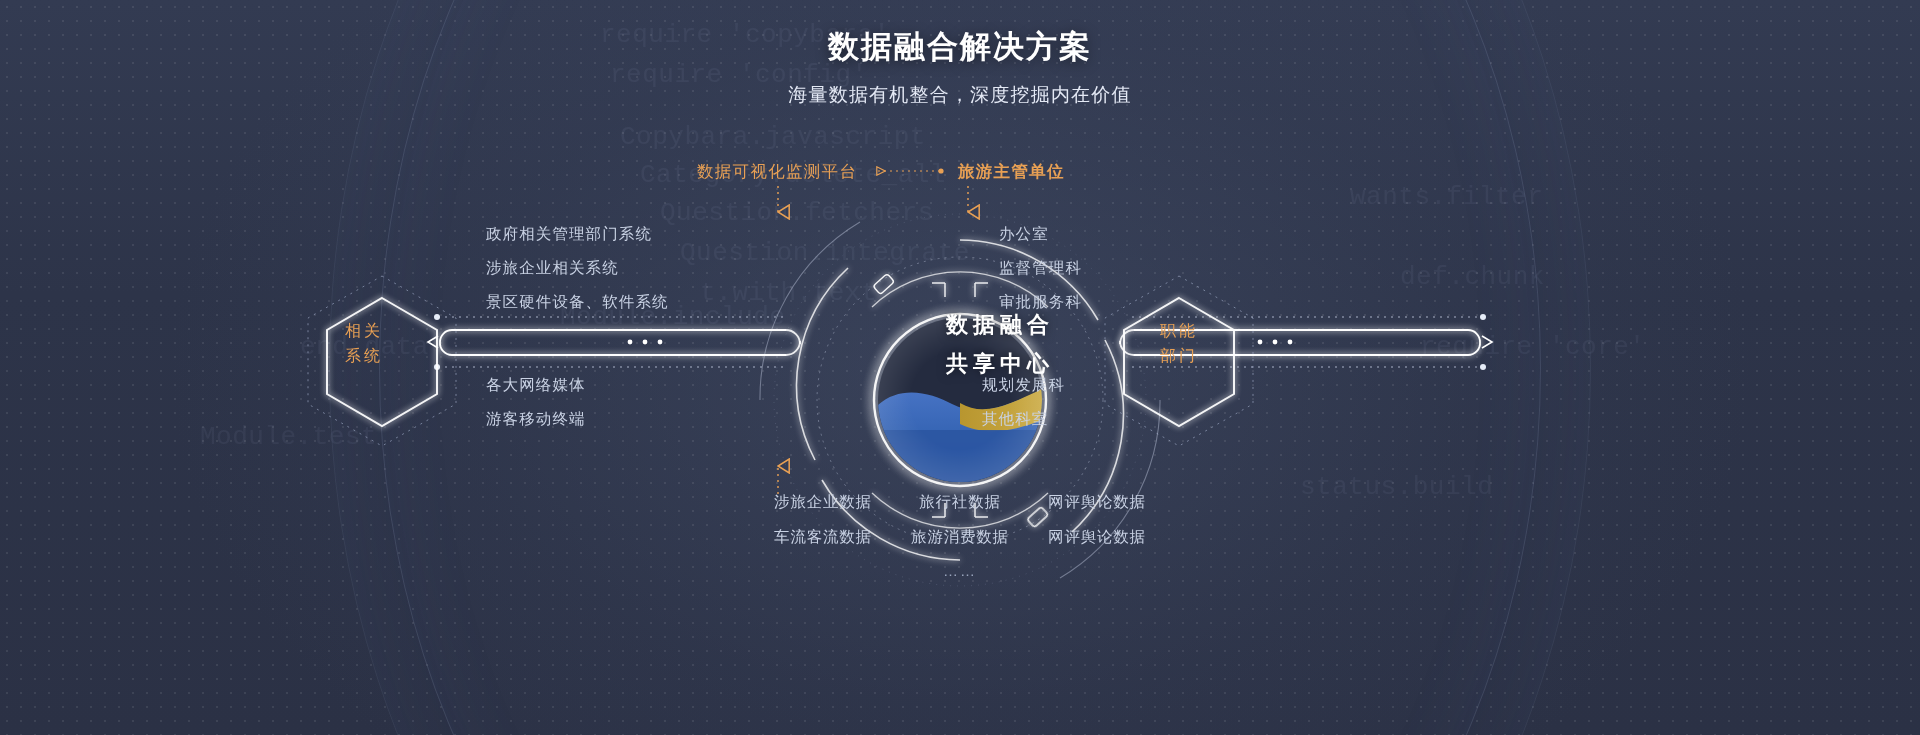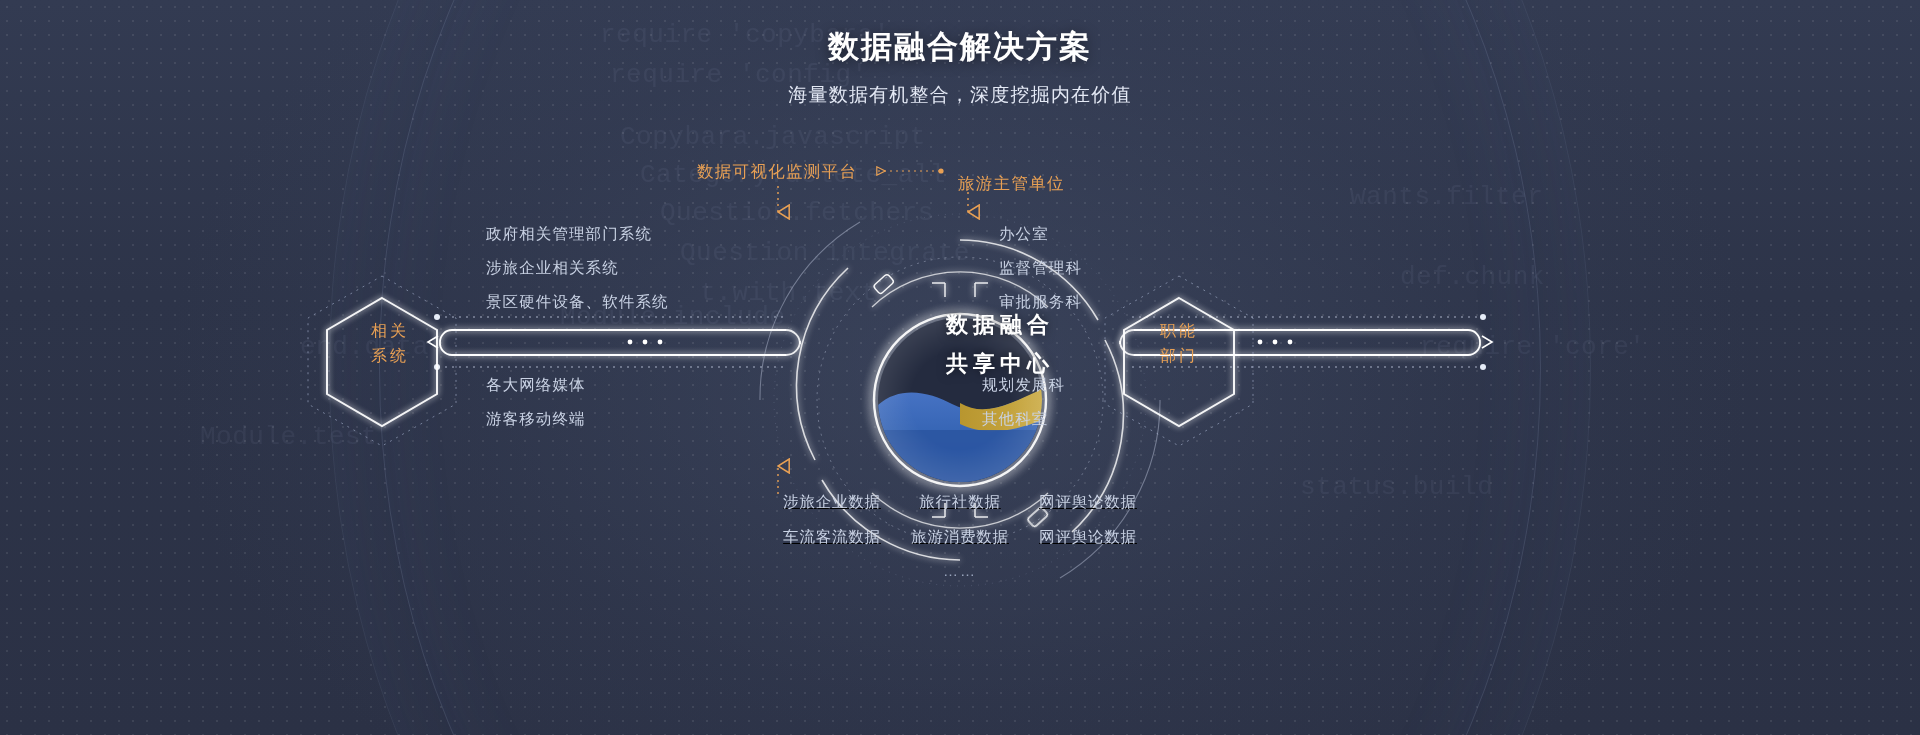--- a/index.html
+++ b/index.html
@@ -69,48 +69,48 @@
   
   .colL{position:absolute;z-index:7;text-align:left;}
   .colL .row{color:#c9d2e4;font-size:15.5px;letter-spacing:1.1px;white-space:nowrap;margin-bottom:13px;margin-left:24px;}
   .colR{position:absolute;z-index:7;text-align:left;}
   .colR .row{color:#c9d2e4;font-size:15.5px;letter-spacing:1.1px;white-space:nowrap;margin-bottom:13px;}
 
   
   #topRow{position:absolute;top:161px;left:0;width:1920px;z-index:8;}
   #topRow .lbl{position:absolute;color:#e8a054;font-size:16.5px;letter-spacing:1.3px;white-space:nowrap;text-align:center;}
   #lblViz{left:697px;top:0;}
-  #lblGov{left:958px;top:12px;}
+  #lblGov{left:958px;top:0;font-weight:bold;}
 
   
   .hexlabel{
     position:absolute;z-index:9;text-align:center;color:#e8a054;
     font-size:16px;line-height:25px;letter-spacing:3px;white-space:nowrap;
   }
-  #hexLblL{left:346px;top:318px;width:88px;}
+  #hexLblL{left:320px;top:318px;width:88px;}
   #hexLblR{left:1135px;top:318px;width:88px;}
 
   
   #centerLabel{
     position:absolute;z-index:9;left:0;width:1920px;top:310px;text-align:center;
     pointer-events:none;
     padding-left:40px;
   }
   #centerLabel .l1{
     color:#fff;font-size:22px;font-weight:bold;letter-spacing:5px;
     text-shadow:0 0 10px rgba(0,0,0,.5);
   }
   #centerLabel .l2{
     color:#fff;font-size:22px;font-weight:bold;letter-spacing:5px;margin-top:9px;
     text-shadow:0 0 10px rgba(0,0,0,.5);
   }
 
   
   #bottomGrid{position:absolute;left:0;width:1920px;top:492px;z-index:7;}
-  #bottomGrid .brow{display:flex;justify-content:center;gap:4px;margin-bottom:14px;text-decoration:underline;}
+  #bottomGrid .brow{display:flex;justify-content:center;gap:13px;margin-bottom:14px;}
   #bottomGrid .cell{
     width:124px;text-align:center;color:#c9d2e4;font-size:15.5px;letter-spacing:.8px;white-space:nowrap;
   }
   #ellipsis{
     text-align:center;color:#9aa5bd;font-size:15px;letter-spacing:2px;margin-top:8px;
   }
 </style>
 </head>
 <body>
 

